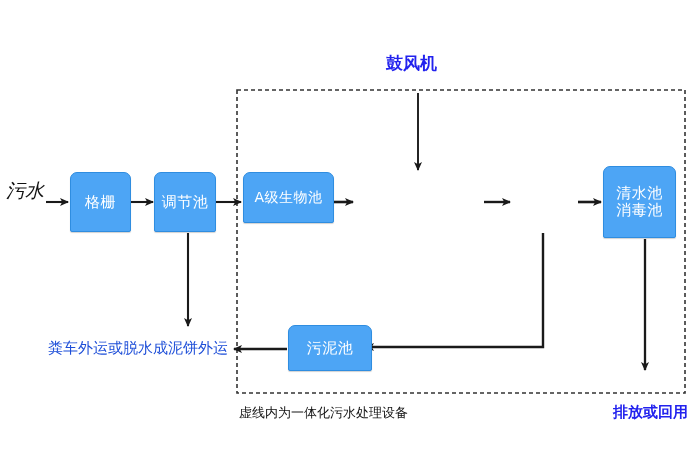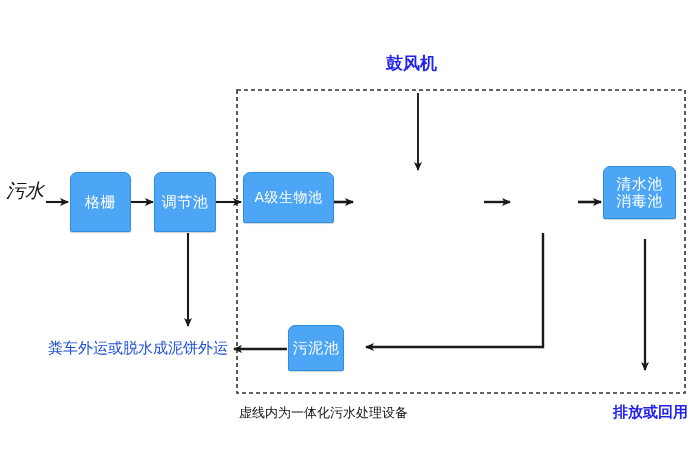--- a/index.html
+++ b/index.html
@@ -96,24 +96,24 @@
   </svg>
 
   <div class="node" style="left:70px; top:172px; width:61px; height:60px; font-size:15px;">格栅</div>
 
   <div class="node" style="left:154px; top:172px; width:62px; height:60px; font-size:15px;">调节池</div>
 
   <div class="node" style="left:243px; top:172px; width:91px; height:51px; font-size:14px;">A级生物池</div>
 
 
 
-  <div class="node" style="left:603px; top:166px; width:73px; height:53px; font-size:15px;">清水池
+  <div class="node" style="left:603px; top:166px; width:73px; height:72px; font-size:15px;">清水池
 消毒池</div>
 
-  <div class="node" style="left:288px; top:325px; width:56px; height:46px; font-size:15px;">污泥池</div>
+  <div class="node" style="left:288px; top:325px; width:84px; height:46px; font-size:15px;">污泥池</div>
 
   <div class="label label-black" style="left:6px; top:178px; font-size:19px;font-style:italic;">污水</div>
 
   <div class="label label-blue" style="left:386px; top:52px; font-size:17px; font-weight:bold;">鼓风机</div>
 
   <div class="label label-purple" style="left:48px; top:339px; font-size:15px;">粪车外运或脱水成泥饼外运</div>
 
   <div class="label label-blue" style="left:613px; top:403px; font-size:15px; font-weight:bold;">排放或回用</div>
 
   <div class="label label-caption" style="left:239px; top:404px; font-size:13px;">虚线内为一体化污水处理设备</div>

